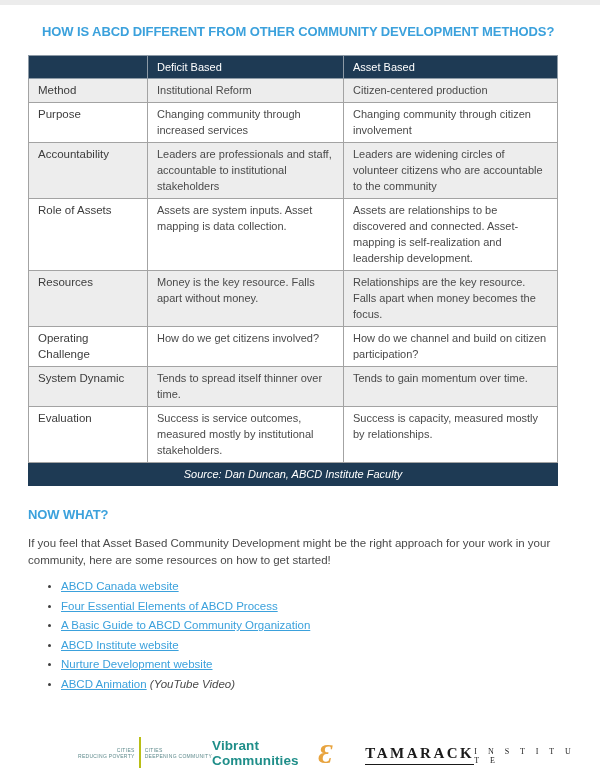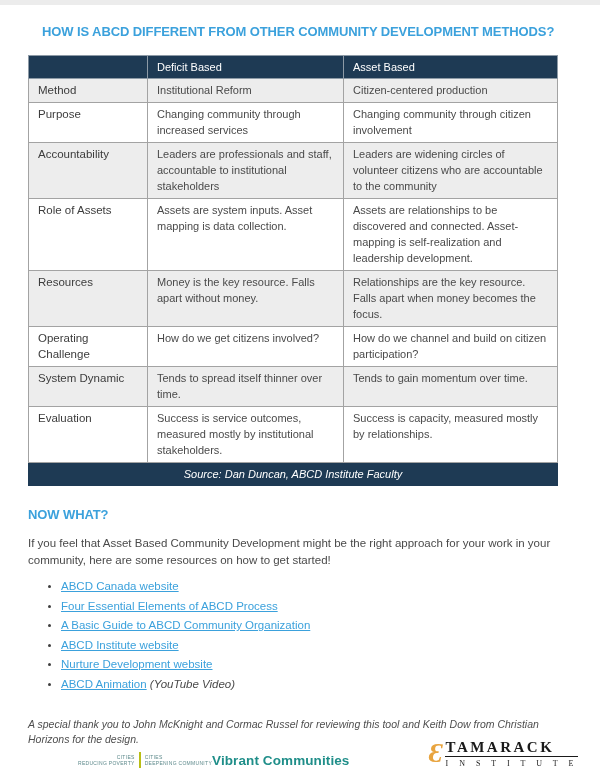--- a/index.html
+++ b/index.html
@@ -119,21 +119,21 @@
   .tamarack-logo { display: flex; align-items: center; }
   .tamarack-icon {
     color: #e8a43f;
     font-size: 27px;
     font-weight: bold;
     font-style: italic;
     font-family: "Liberation Serif", serif;
     line-height: 27px;
     margin-right: 3px;
   }
-  .tamarack-text { display: flex; flex-direction: column; }
+  .tamarack-text { display: flex; flex-direction: row; margin-left: 30px; }
   .tamarack-name {
     font-family: "Liberation Serif", serif;
     font-size: 15px;
     font-weight: bold;
     letter-spacing: 2.5px;
     color: #1a1a1a;
     border-bottom: 1px solid #1a1a1a;
     padding-bottom: 1px;
     line-height: 16px;
   }
@@ -234,21 +234,20 @@
       <a class="res-link">ABCD Institute website</a><span class="link-suffix"></span>
     </li>
     <li>
       <a class="res-link">Nurture Development website</a><span class="link-suffix"></span>
     </li>
     <li>
       <a class="res-link">ABCD Animation</a><span class="link-suffix"> (YouTube Video)</span>
     </li>
   </ul>
 
-  <p class="thanks-note">A special thank you to John McKnight and Cormac Russel for reviewing this tool and Keith Dow from Christian Horizons for the design.</p>
 
 </div>
 
 <div class="page-footer">
 
   <div class="vibrant-logo">
     <div class="vibrant-taglines">
       <div class="vc-tag left">
         <span>CITIES</span>
         <span>REDUCING POVERTY</span>

